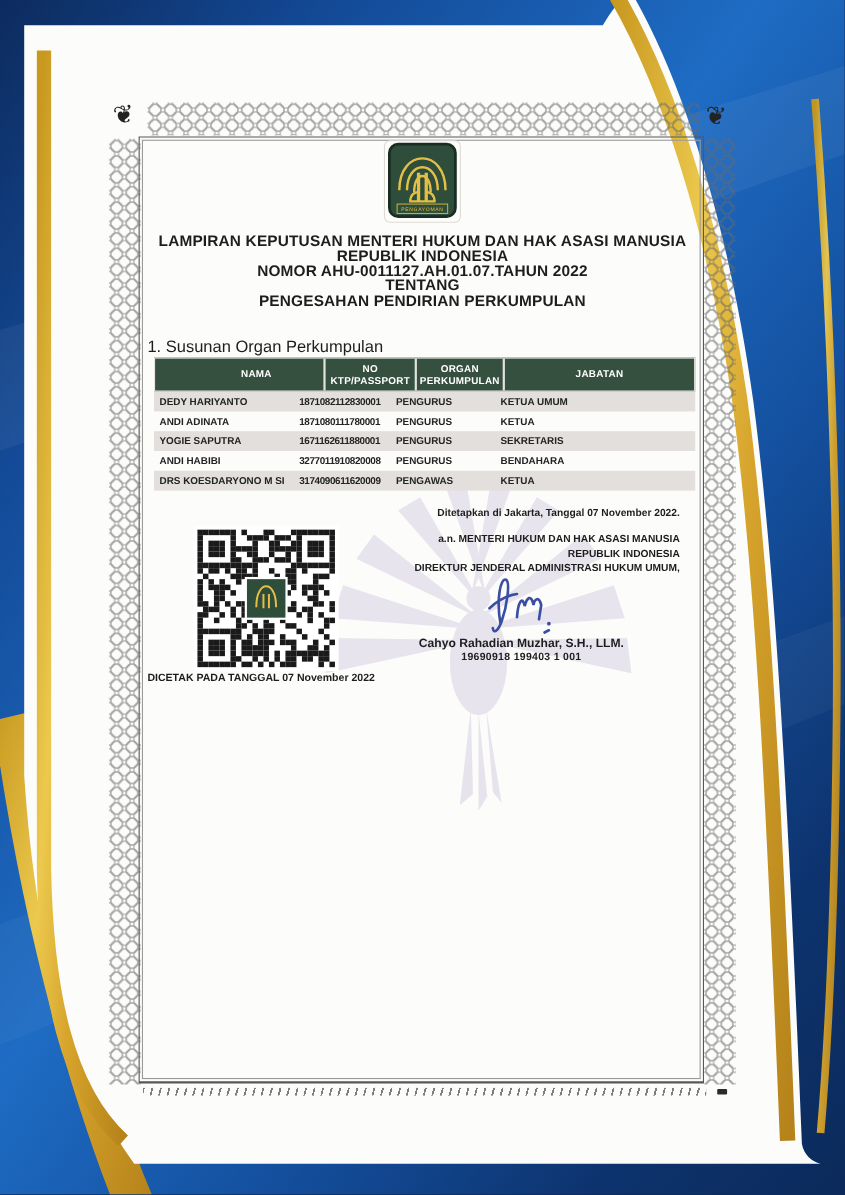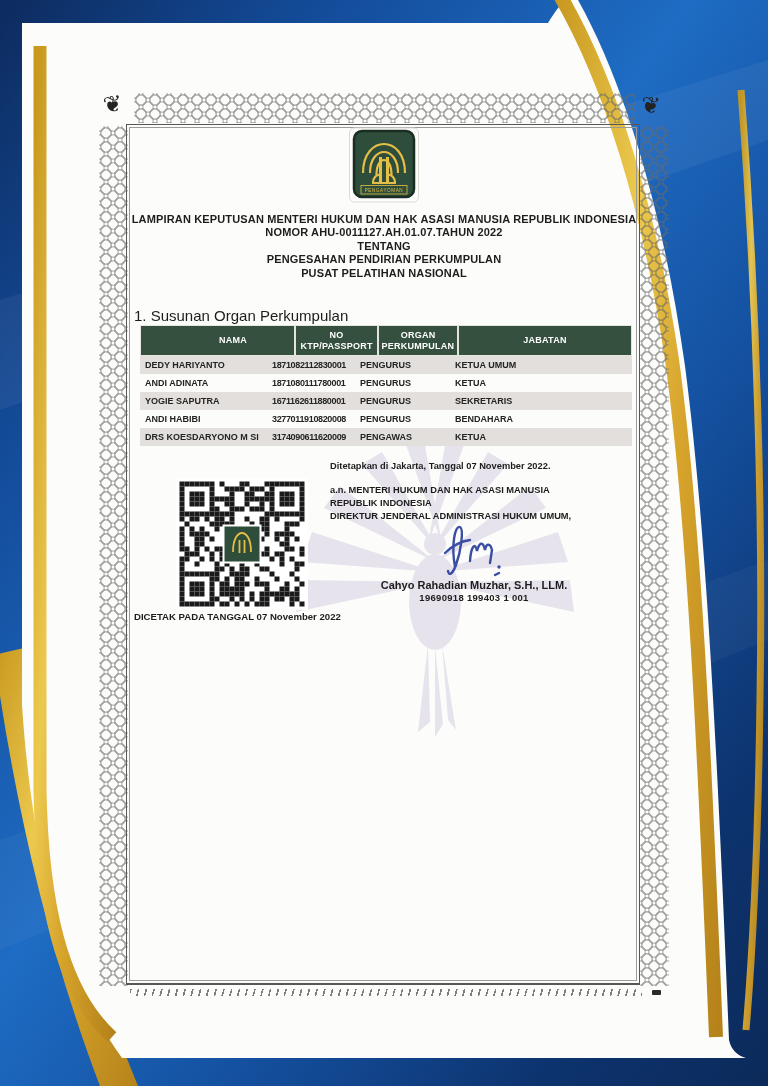--- a/index.html
+++ b/index.html
@@ -26,39 +26,39 @@
   .ornament.left{left:103px;top:93px;transform:rotate(-8deg);}
   .ornament.right{left:641px;top:94px;transform:rotate(6deg);}
 
   .inner-frame{position:absolute;left:126px;top:124px;width:514px;height:861px;
     border:1.3px solid #575757;border-bottom-width:2.6px;}
   .inner-frame::before{content:"";position:absolute;inset:2px;border:1px solid #9a9a9a;}
 
   
   .logo{position:absolute;left:348px;top:127px;}
   .title-block{position:absolute;left:130px;top:213px;width:508px;text-align:center;
-    font-weight:bold;font-size:11px;line-height:13.4px;letter-spacing:.15px;}
+    font-weight:bold;font-size:14px;line-height:13.4px;letter-spacing:.15px;}
   .section-label{position:absolute;left:134px;top:307px;font-size:15px;font-weight:500;}
 
   .org-table{position:absolute;left:140px;top:325px;width:492px;font-size:9px;}
   .t-head{display:flex;height:31px;background:var(--table-header-green,#35503e);
     color:#fff;font-weight:bold;border:1px solid #e6e6e0;padding-left:31px;}
   .t-head .hc{display:flex;flex-direction:column;justify-content:center;align-items:center;
     line-height:10.5px;letter-spacing:.25px;border-right:2px solid #e3e3da;}
   .t-head .hc:last-child{border-right:none;}
   .t-body .t-row{display:flex;height:18px;align-items:center;font-weight:600;color:#242424;}
   .t-body .t-row:nth-child(odd){background:var(--table-row-shade,#e2dfdc);}
   .c1{width:132px;padding-left:5px;}
   .c2{width:88px;letter-spacing:-.35px;}
   .c3{width:85px;}
   .c4{width:183px;padding-left:10px;}
   .hc.c1,.hc.c2,.hc.c3,.hc.c4{padding-left:0;}
 
   .watermark{position:absolute;left:285px;top:412px;}
-  .issue-block{position:absolute;left:330px;top:461px;width:288px;text-align:left;font-size:9.3px;}
+  .issue-block{position:absolute;left:330px;top:461px;width:288px;text-align:right;font-size:9.3px;}
   .place-date{font-weight:bold;margin-bottom:13px;}
   .obo-line{font-weight:600;line-height:13px;}
   .signature{position:absolute;left:437px;top:517px;}
   .signer-name{position:absolute;left:330px;top:579px;width:288px;text-align:center;font-weight:bold;font-size:11px;}
   .signer-nip{position:absolute;left:330px;top:592px;width:288px;text-align:center;font-weight:bold;font-size:9.5px;letter-spacing:.3px;}
 
   .qr{position:absolute;left:176px;top:478px;}
   .printed-note{position:absolute;left:134px;top:611px;font-size:9.6px;font-weight:bold;}
 </style>
 </head>
@@ -143,21 +143,20 @@
     </g>
     <rect x="13" y="58.5" width="46" height="8.5" fill="none" stroke="var(--logo-gold,#e5be45)" stroke-width="0.8"></rect>
     <text x="36" y="65" font-size="4.6" fill="var(--logo-gold,#e5be45)" text-anchor="middle" font-family="Liberation Sans, sans-serif" letter-spacing="0.6">PENGAYOMAN</text>
   </svg>
 
   <div class="title-block">
     <div>LAMPIRAN KEPUTUSAN MENTERI HUKUM DAN HAK ASASI MANUSIA REPUBLIK INDONESIA</div>
     <div>NOMOR AHU-0011127.AH.01.07.TAHUN 2022</div>
     <div>TENTANG</div>
     <div>PENGESAHAN PENDIRIAN PERKUMPULAN</div>
-    <div>PUSAT PELATIHAN NASIONAL</div>
   </div>
 
   <div class="section-label">1. Susunan Organ Perkumpulan</div>
 
   <div class="org-table">
     <div class="t-head">
       <div class="hc c1">
         <span>NAMA</span>
           <span></span>
       </div>

